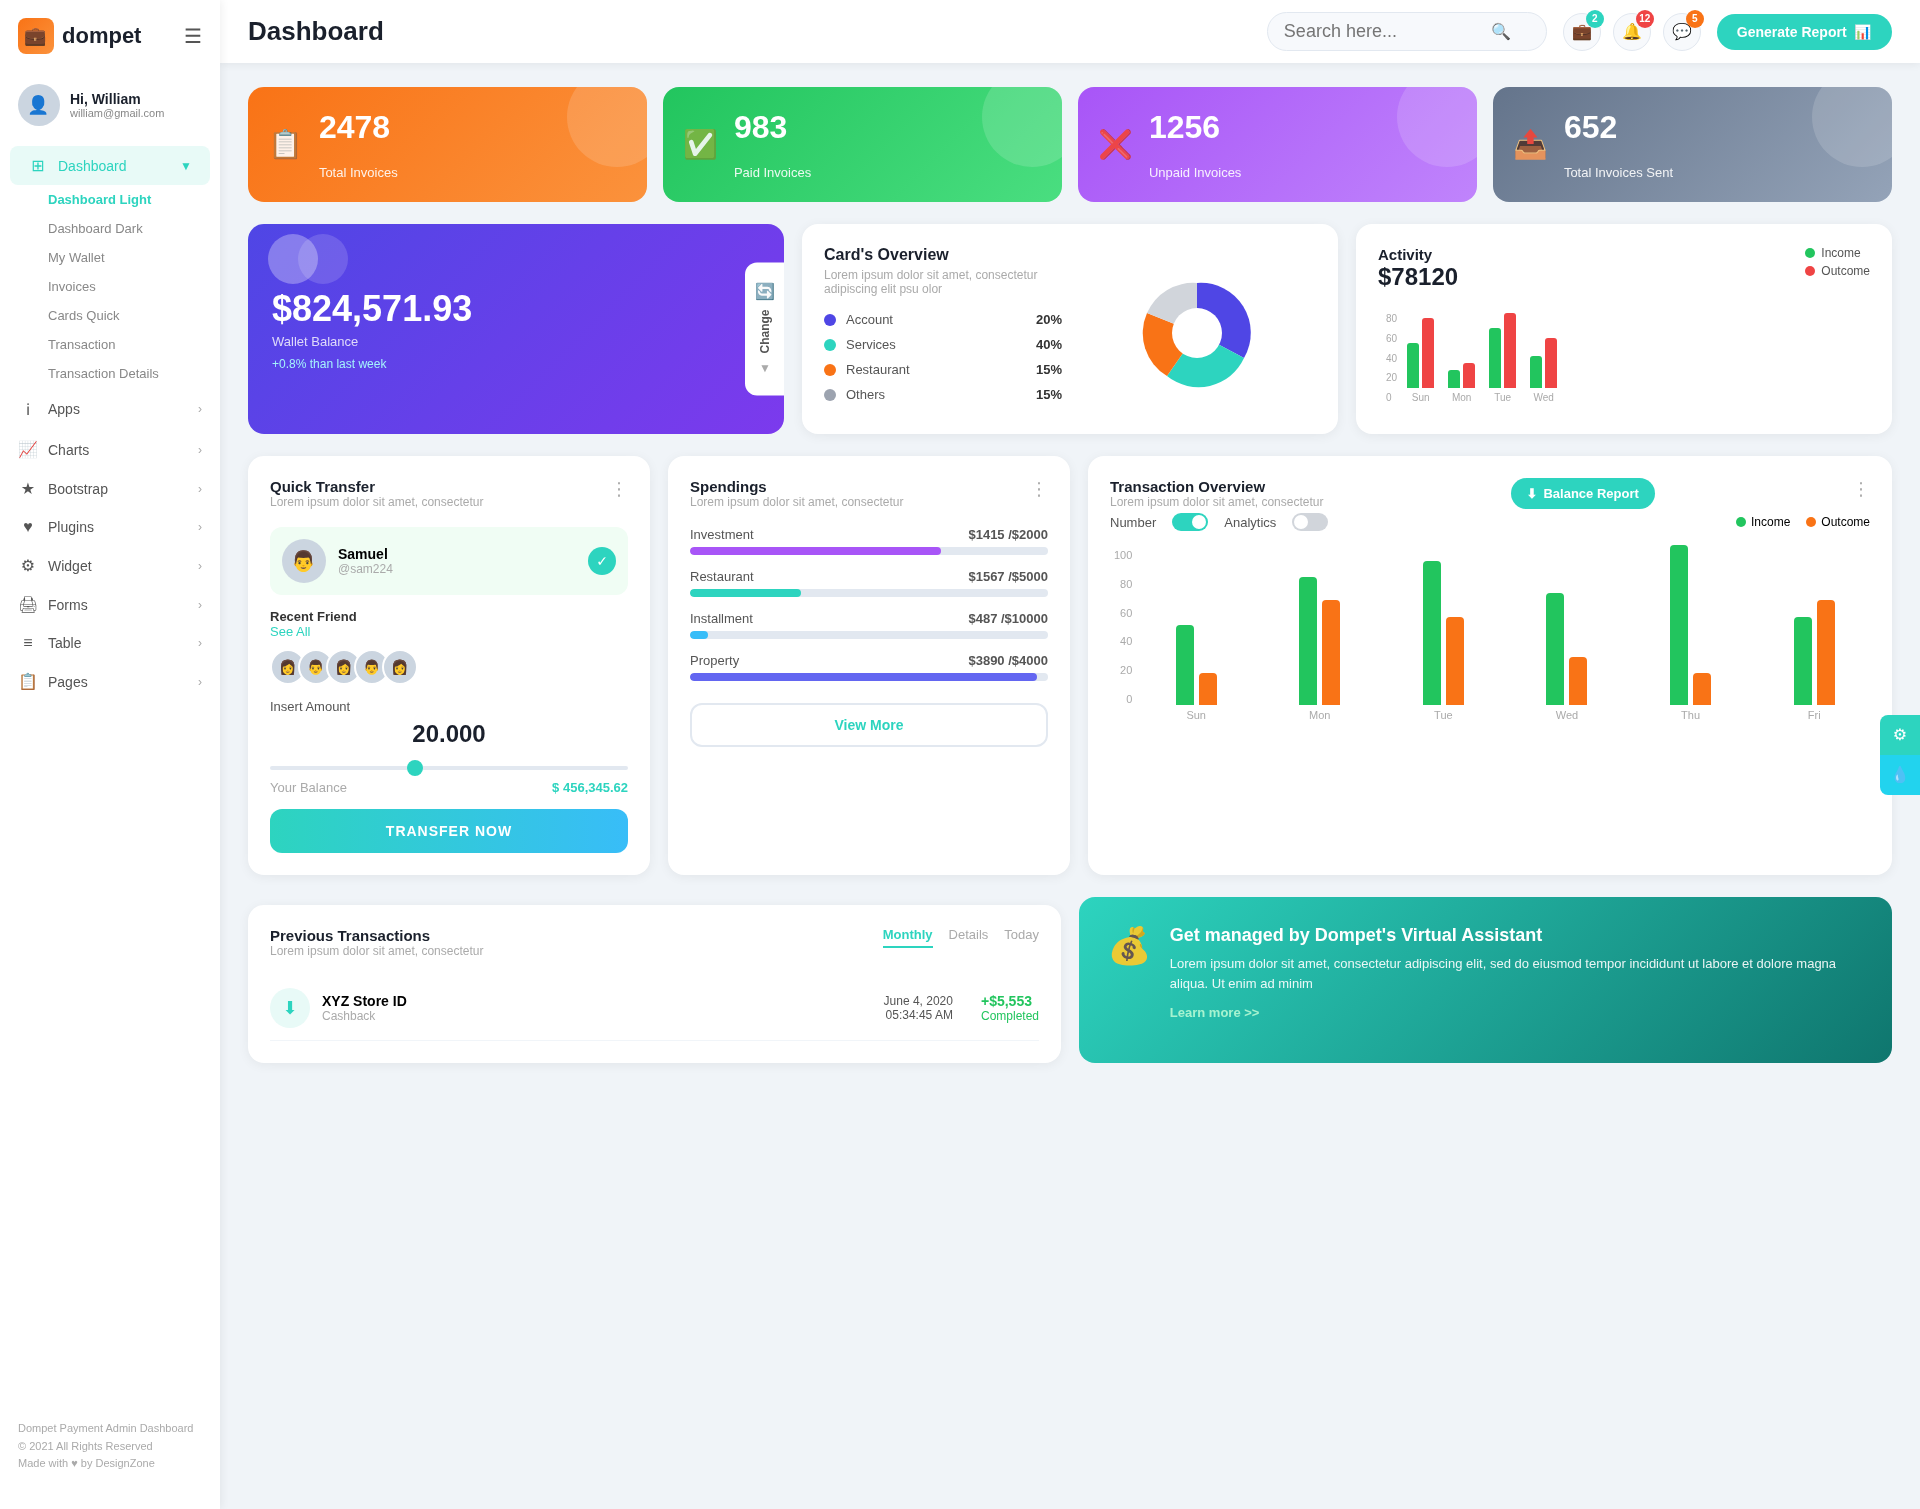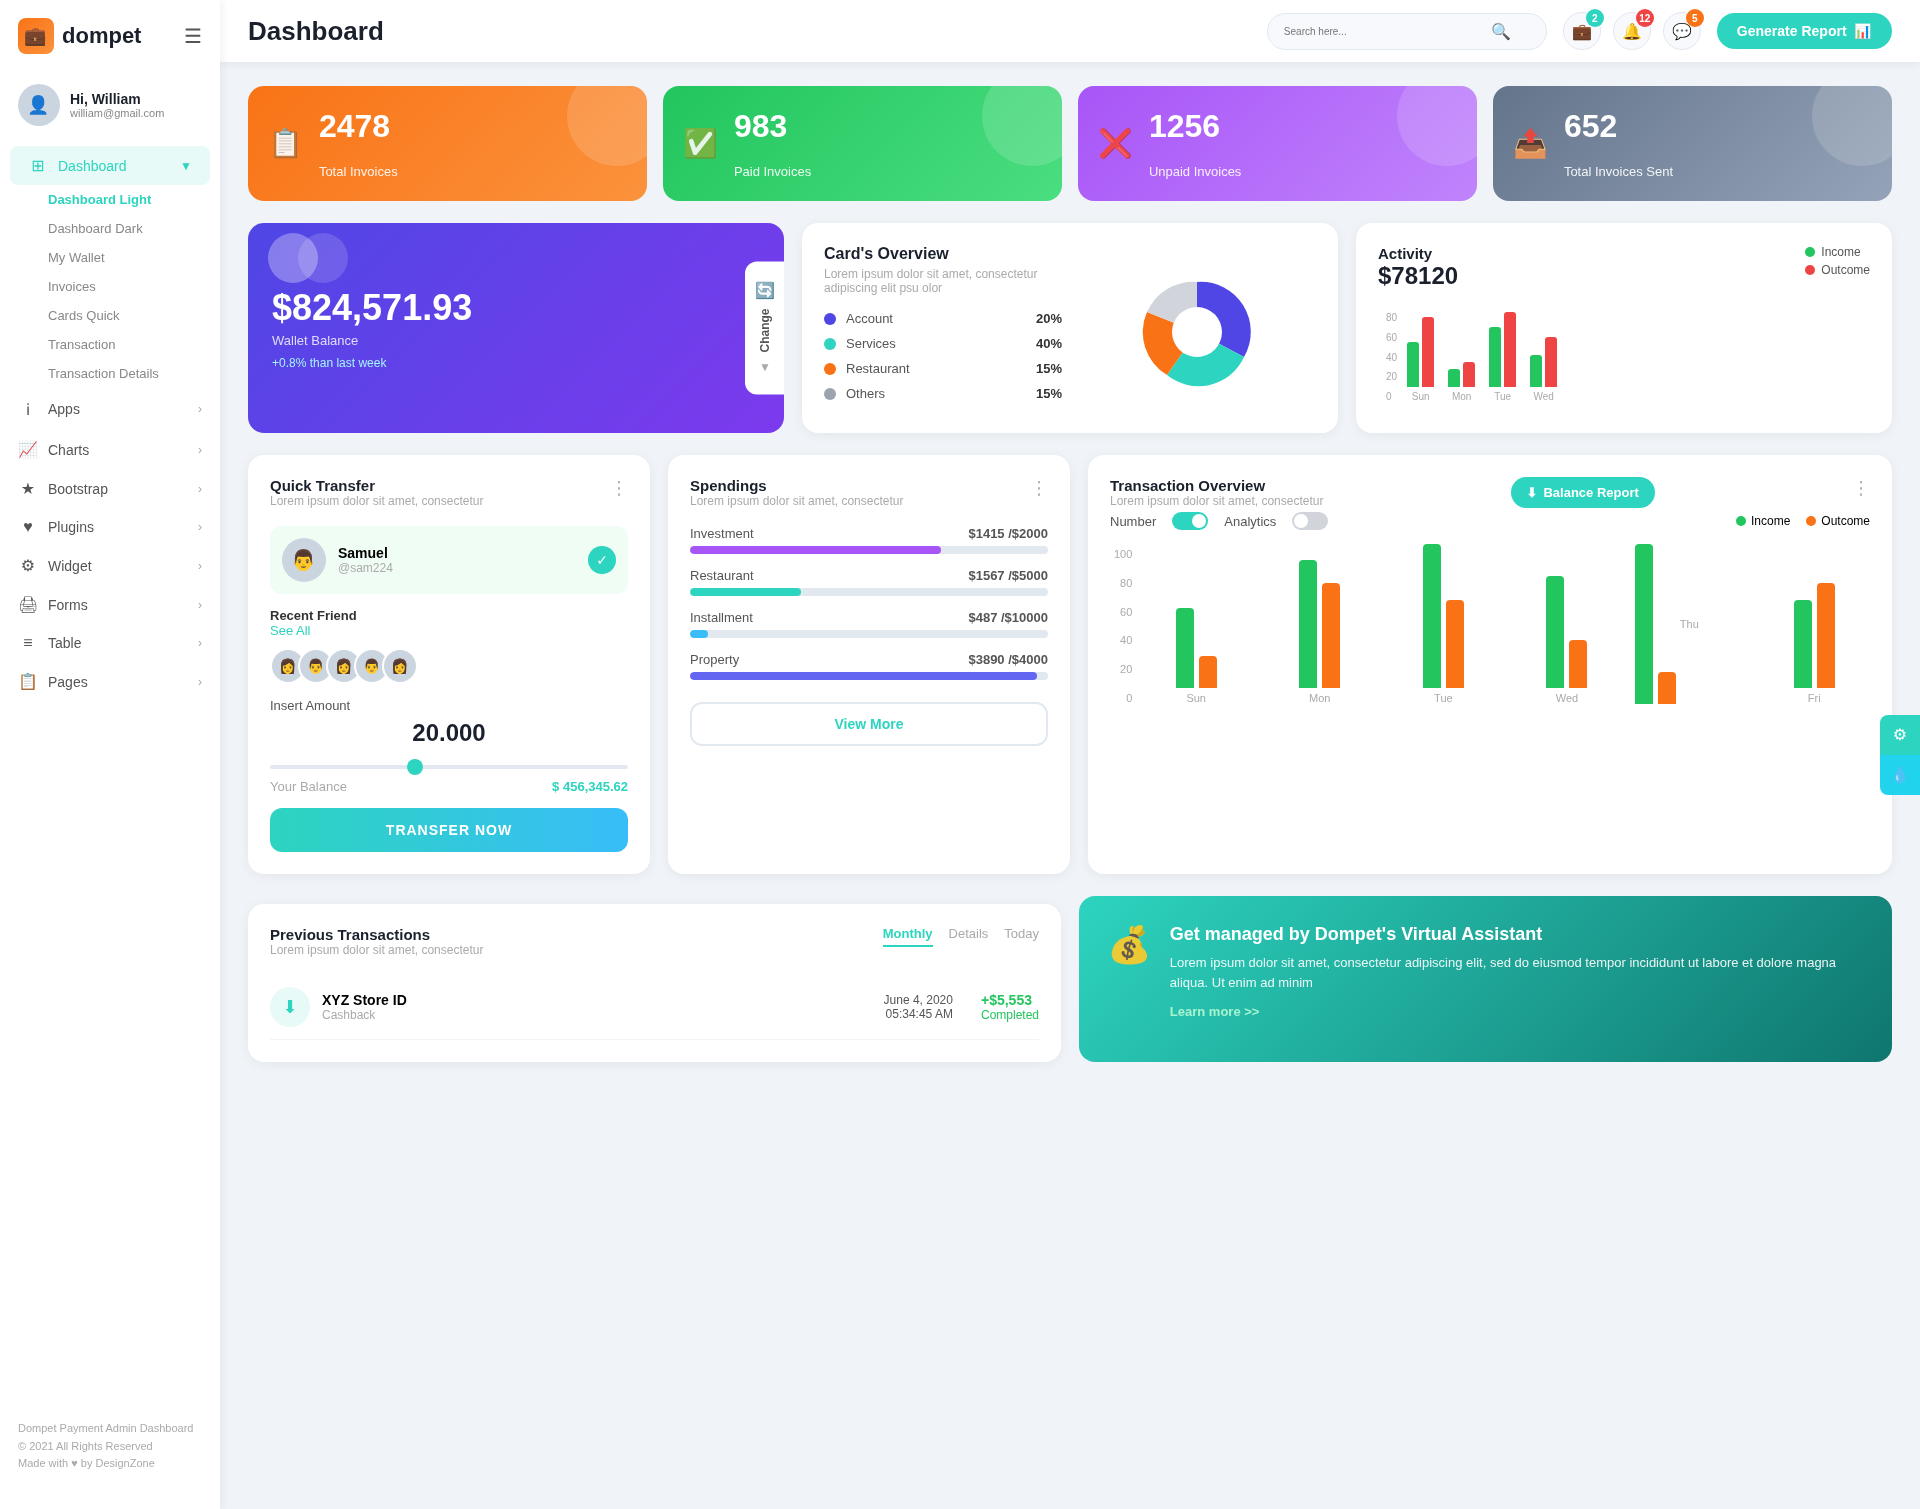--- a/index.html
+++ b/index.html
@@ -42,21 +42,21 @@
     
     .header {
       background: #fff; display: flex; align-items: center; padding: 12px 28px;
       gap: 16px; box-shadow: 0 2px 8px rgba(0,0,0,0.06); position: sticky; top: 0; z-index: 5;
     }
     .page-title { font-size: 26px; font-weight: 700; color: #1a202c; margin-right: auto; }
     .search-bar {
       display: flex; align-items: center; gap: 8px; background: #f7f9fc;
       border: 1px solid #e2e8f0; border-radius: 24px; padding: 8px 16px; min-width: 280px;
     }
-    .search-input { border: none; background: transparent; outline: none; font-size: 10px; color: #15803d; width: 200px; }
+    .search-input { border: none; background: transparent; outline: none; font-size: 18px; color: #15803d; width: 200px; }
     .search-icon { color: #aaa; font-size: 16px; }
     .header-icons { display: flex; align-items: center; gap: 12px; }
     .header-icon-btn {
       position: relative; width: 38px; height: 38px; border-radius: 50%;
       background: #f7f9fc; border: 1px solid #e2e8f0; display: flex; align-items: center;
       justify-content: center; cursor: pointer; font-size: 16px; color: #555;
     }
     .badge {
       position: absolute; top: -4px; right: -4px; background: #2dd4bf;
       color: white; border-radius: 50%; width: 18px; height: 18px;
@@ -686,21 +686,21 @@
               </div>
 
               <div style="display:flex;flex-direction:column;align-items:center;flex:1;gap:4px;">
                 <div style="display:flex;gap:5px;align-items:flex-end;">
                   <div style="width:18px;height:112px;background:#22c55e;border-radius:4px 4px 0 0;"></div>
                   <div style="width:18px;height:48px;background:#f97316;border-radius:4px 4px 0 0;"></div>
                 </div>
                 <span style="font-size:11px;color:#aaa;">Wed</span>
               </div>
 
-              <div style="display:flex;flex-direction:row;align-items:center;flex:1;gap:4px;">
+              <div style="display:flex;flex-direction:column;align-items:center;flex:1;gap:4px;">
                 <div style="display:flex;gap:5px;align-items:flex-end;">
                   <div style="width:18px;height:160px;background:#22c55e;border-radius:4px 4px 0 0;"></div>
                   <div style="width:18px;height:32px;background:#f97316;border-radius:4px 4px 0 0;"></div>
                 </div>
                 <span style="font-size:11px;color:#aaa;">Thu</span>
               </div>
 
               <div style="display:flex;flex-direction:column;align-items:center;flex:1;gap:4px;">
                 <div style="display:flex;gap:5px;align-items:flex-end;">
                   <div style="width:18px;height:88px;background:#22c55e;border-radius:4px 4px 0 0;"></div>

